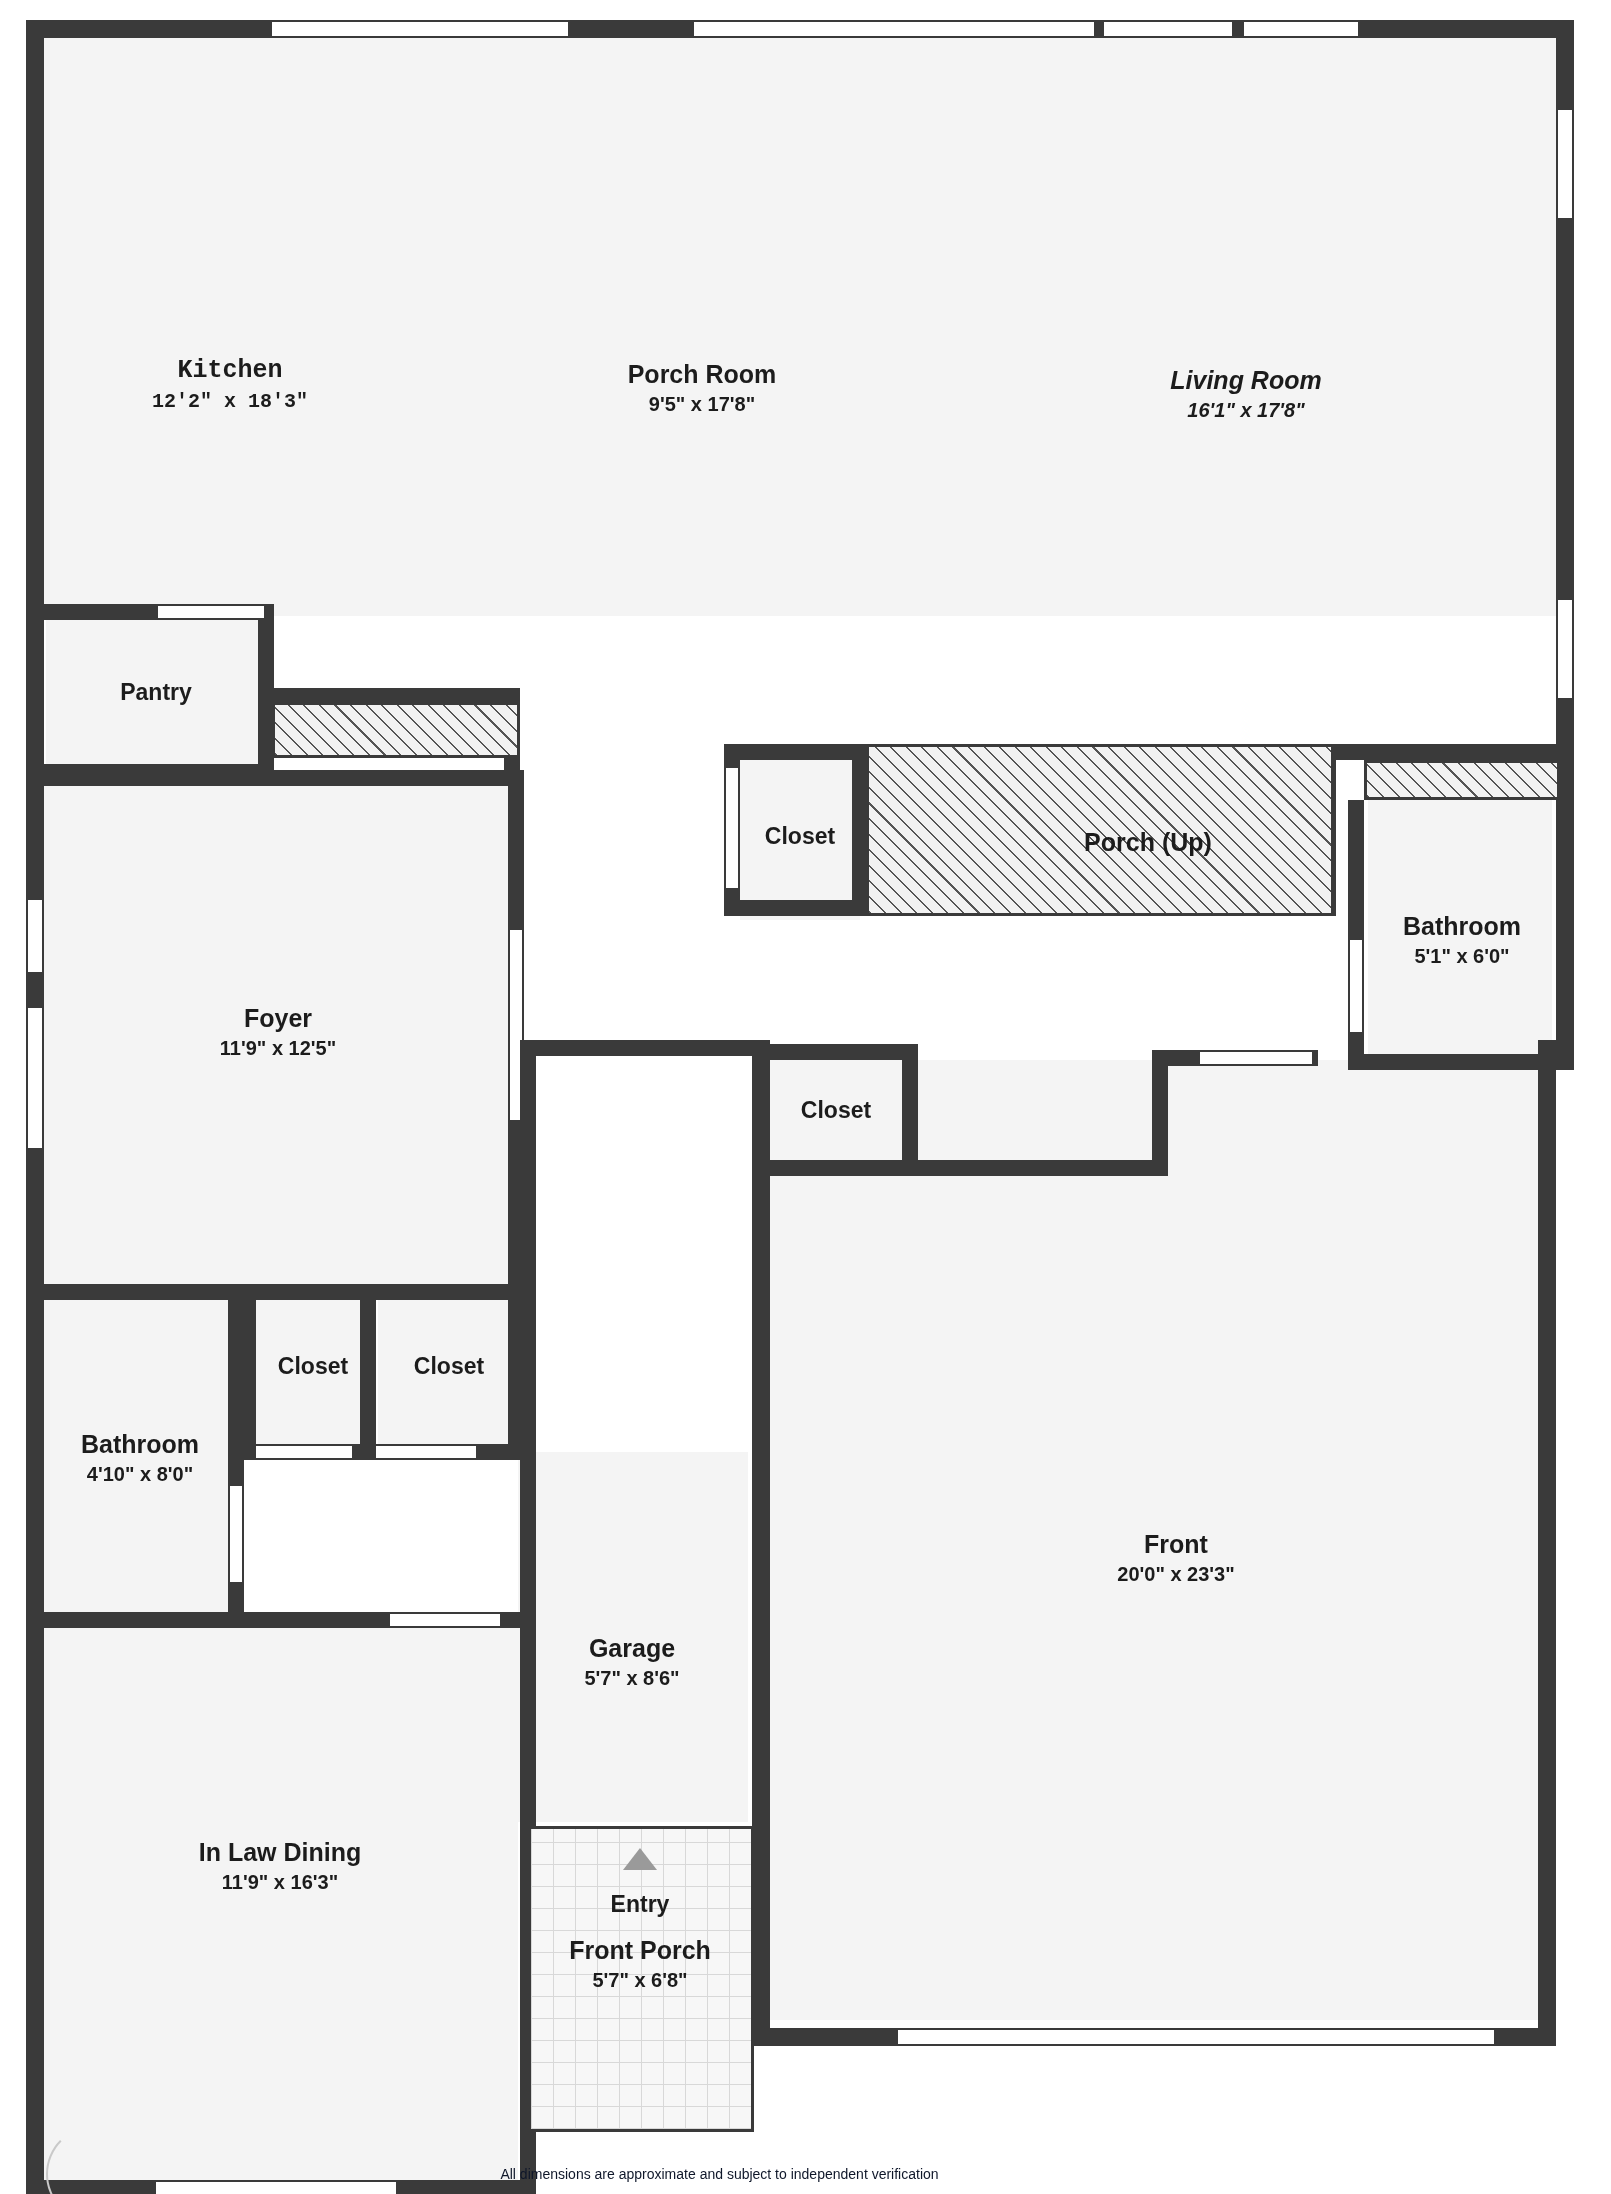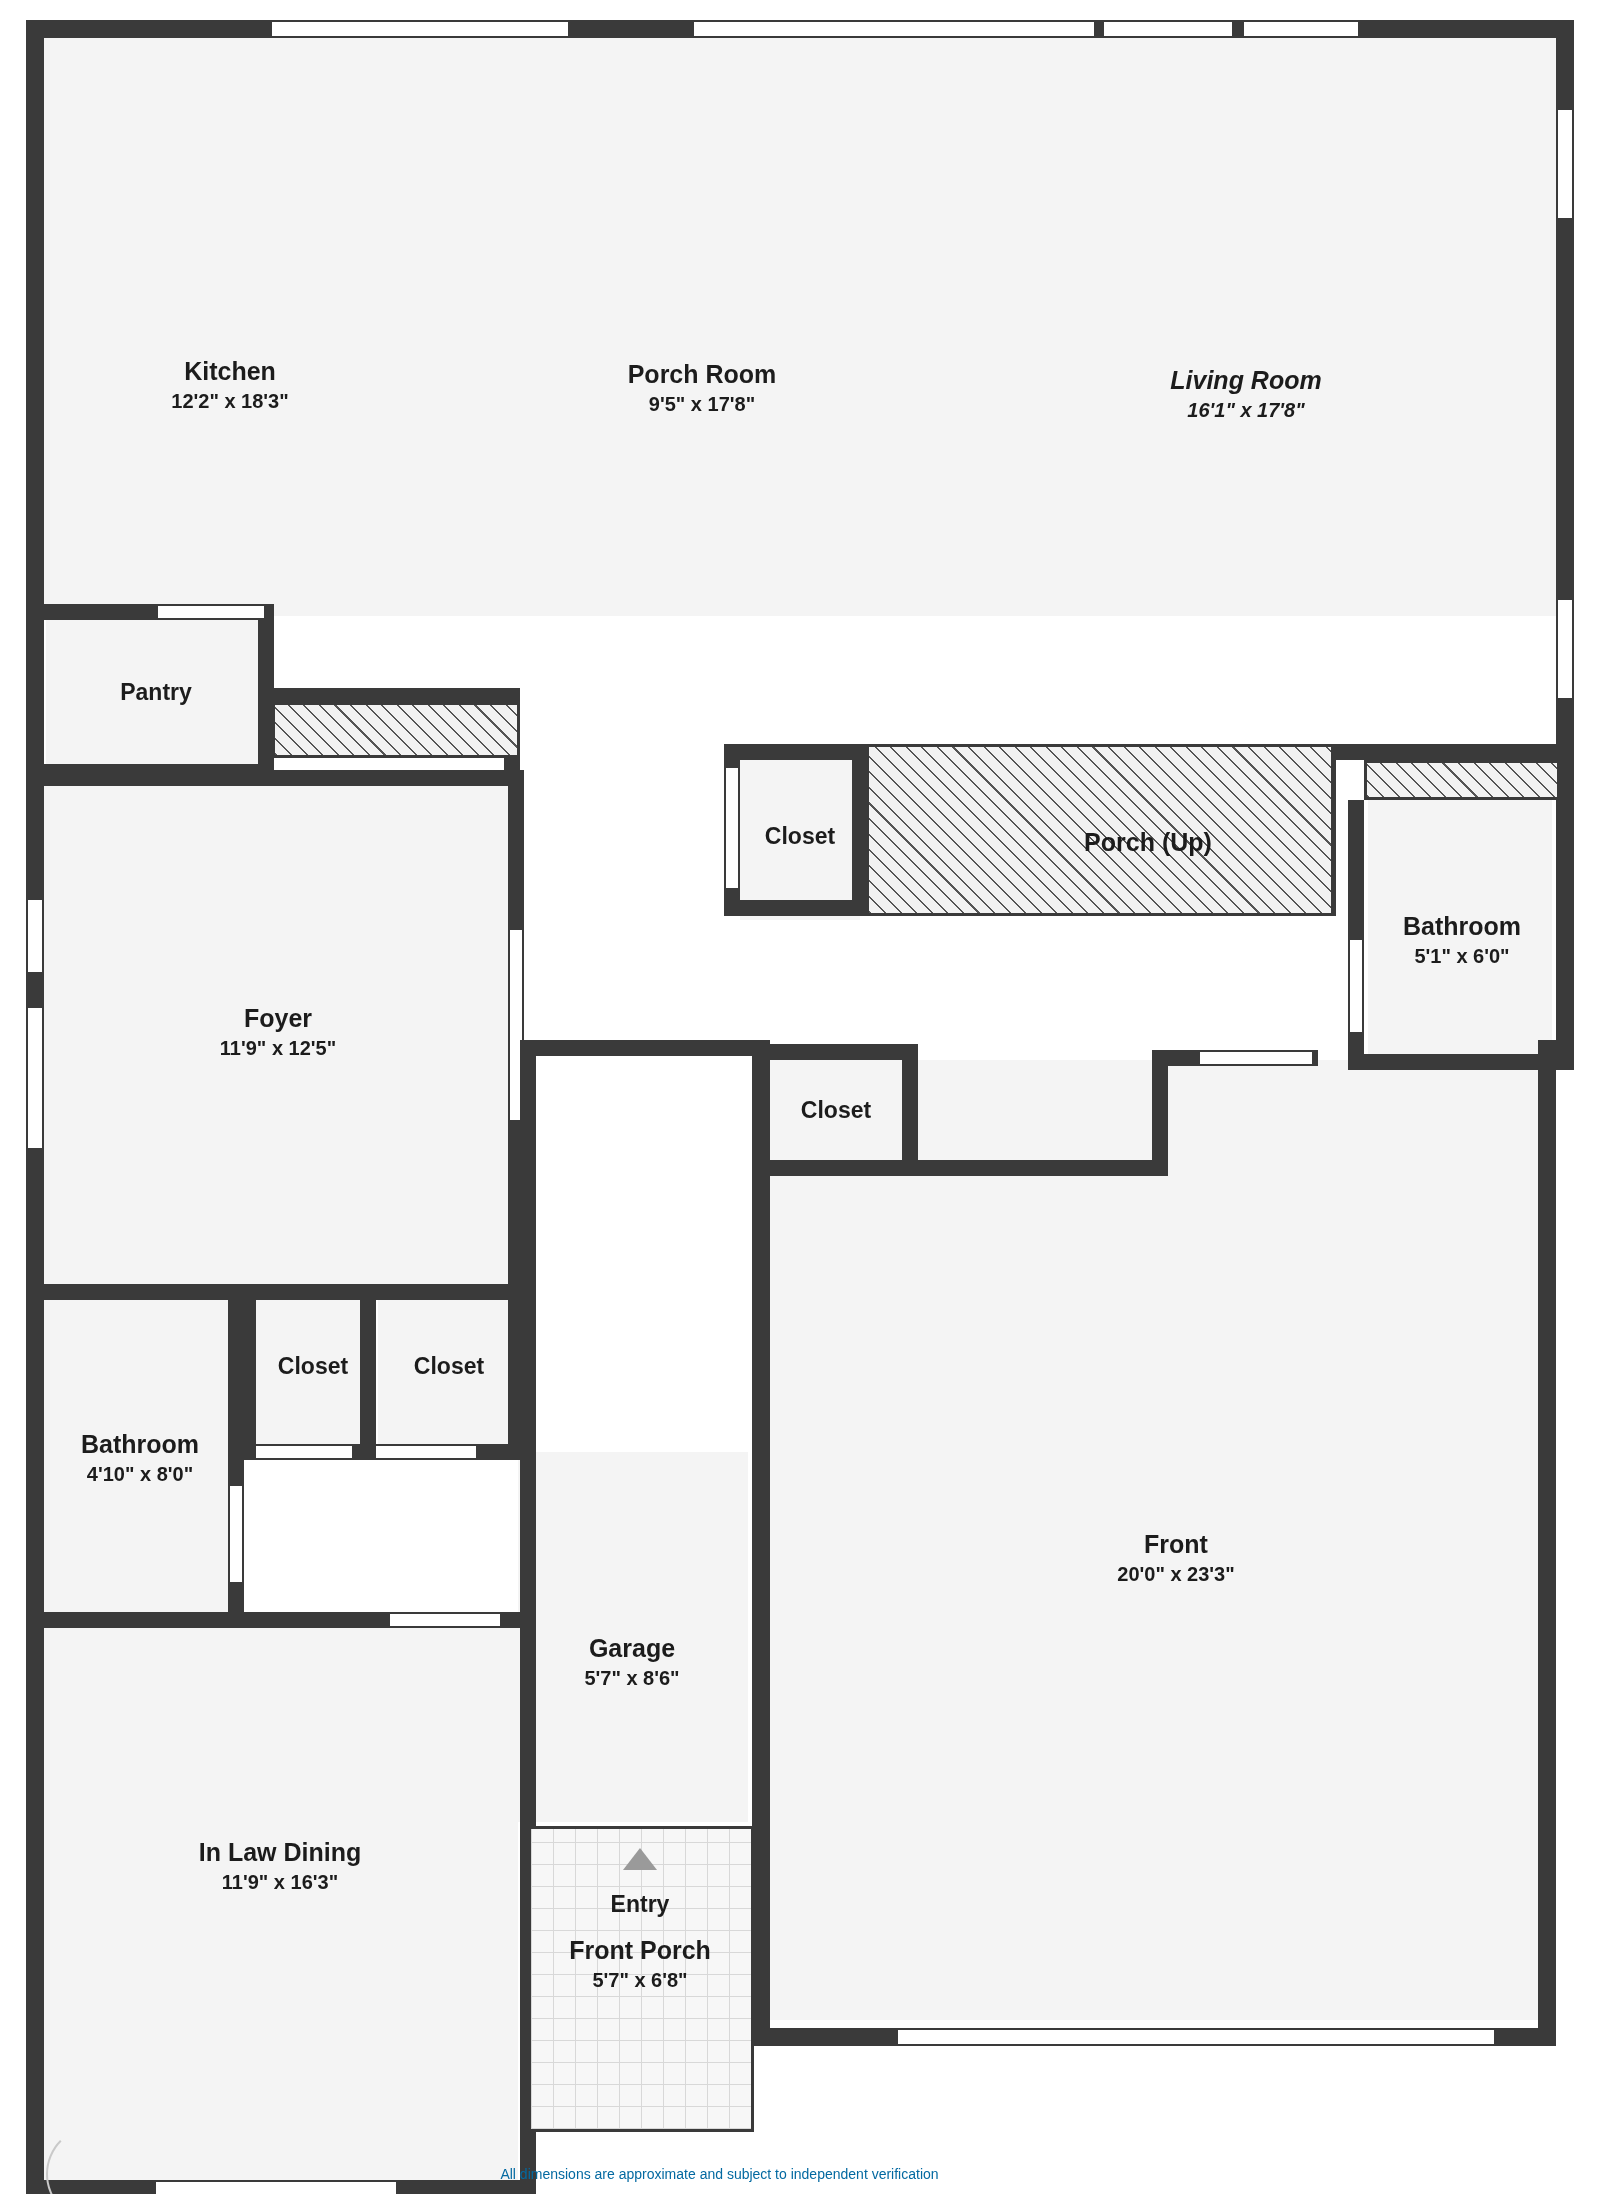--- a/index.html
+++ b/index.html
@@ -84,21 +84,21 @@
     margin-top: 2px;
   }
   .label.small .name { font-size: 23px; }
 
   .footer {
     position: absolute;
     left: 0;
     width: 1439px;
     text-align: center;
     font-size: 14px;
-    color: #0369a1;
+    color: #0f172a;
   }
   .arrow-up {
     position: absolute;
     width: 0; height: 0;
     border-left: 17px solid transparent;
     border-right: 17px solid transparent;
     border-bottom: 22px solid #9a9a9a;
   }
   .door-arc {
     position: absolute;
@@ -218,21 +218,21 @@
   <div class="wall" style="left:724px; top:744px; width:16px; height:172px;"></div>
   <div class="wall" style="left:724px; top:900px; width:612px; height:16px;"></div>
   <div class="wall" style="left:1320px; top:744px; width:16px; height:172px;"></div>
   <div class="wall" style="left:852px; top:744px; width:16px; height:172px;"></div>
   <div class="window-v" style="left:724px; top:768px; width:16px; height:120px;"></div>
   <div class="hatch" style="left:866px; top:744px; width:468px; height:172px;"></div>
 
   <div class="tile" style="left:528px; top:1826px; width:226px; height:306px;"></div>
   <div class="arrow-up" style="left:623px; top:1848px;"></div>
 
-  <div class="label" style="left:230px; top:355px;">
+  <div class="label" style="left:230px; top:355px;font-family:Liberation Mono, monospace;">
     <span class="name">Kitchen</span>
     <span class="dim">12'2" x 18'3"</span>
   </div>
 
   <div class="label" style="left:702px; top:358px;">
     <span class="name">Porch Room</span>
     <span class="dim">9'5" x 17'8"</span>
   </div>
 
   <div class="label" style="left:1246px; top:364px;font-style:italic;">

